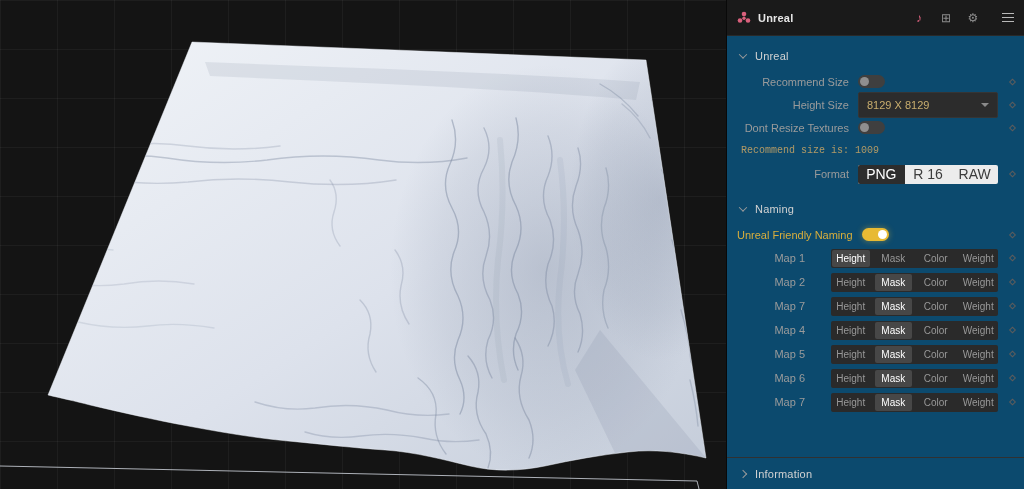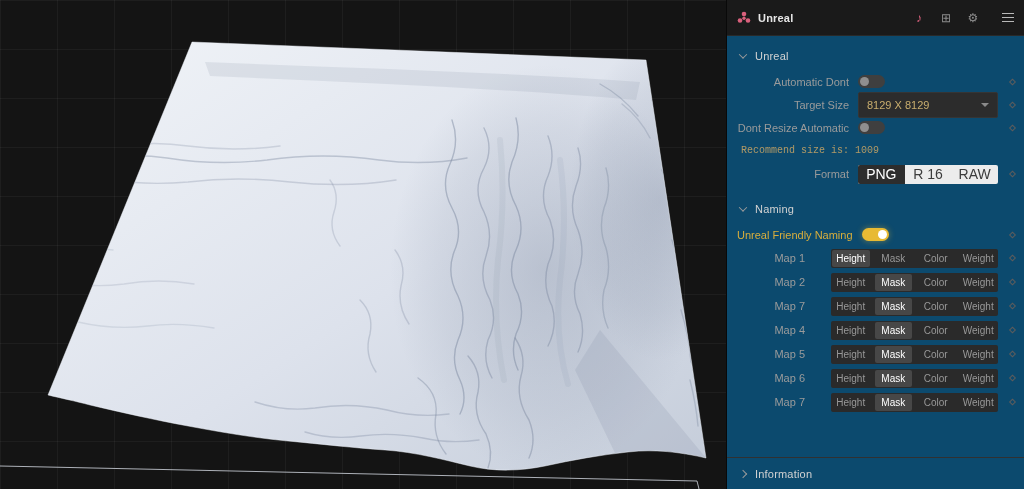--- a/index.html
+++ b/index.html
@@ -174,38 +174,38 @@
     </div>
 
     <div class="panel-body">
 
       <div class="section-header">
         <span class="chev down"></span>
         <span>Unreal</span>
       </div>
 
       <div class="row">
-        <span class="rlabel">Automatic Dont</span>
+        <span class="rlabel">Recommend Size</span>
         <span class="toggle">
             <span class="knob"></span>
           </span>
         <span class="diamond"></span>
       </div>
 
       <div class="row">
-        <span class="rlabel">Target Size</span>
+        <span class="rlabel">Height Size</span>
         <div class="dropdown">
           <span>8129 X 8129</span>
           <span class="dd-caret"></span>
         </div>
         <span class="diamond"></span>
       </div>
 
       <div class="row">
-        <span class="rlabel">Dont Resize Automatic</span>
+        <span class="rlabel">Dont Resize Textures</span>
         <span class="toggle">
             <span class="knob"></span>
           </span>
         <span class="diamond"></span>
       </div>
 
       <div class="recommend">Recommend size is: 1009</div>
 
       <div class="row tall">
         <span class="rlabel">Format</span>

